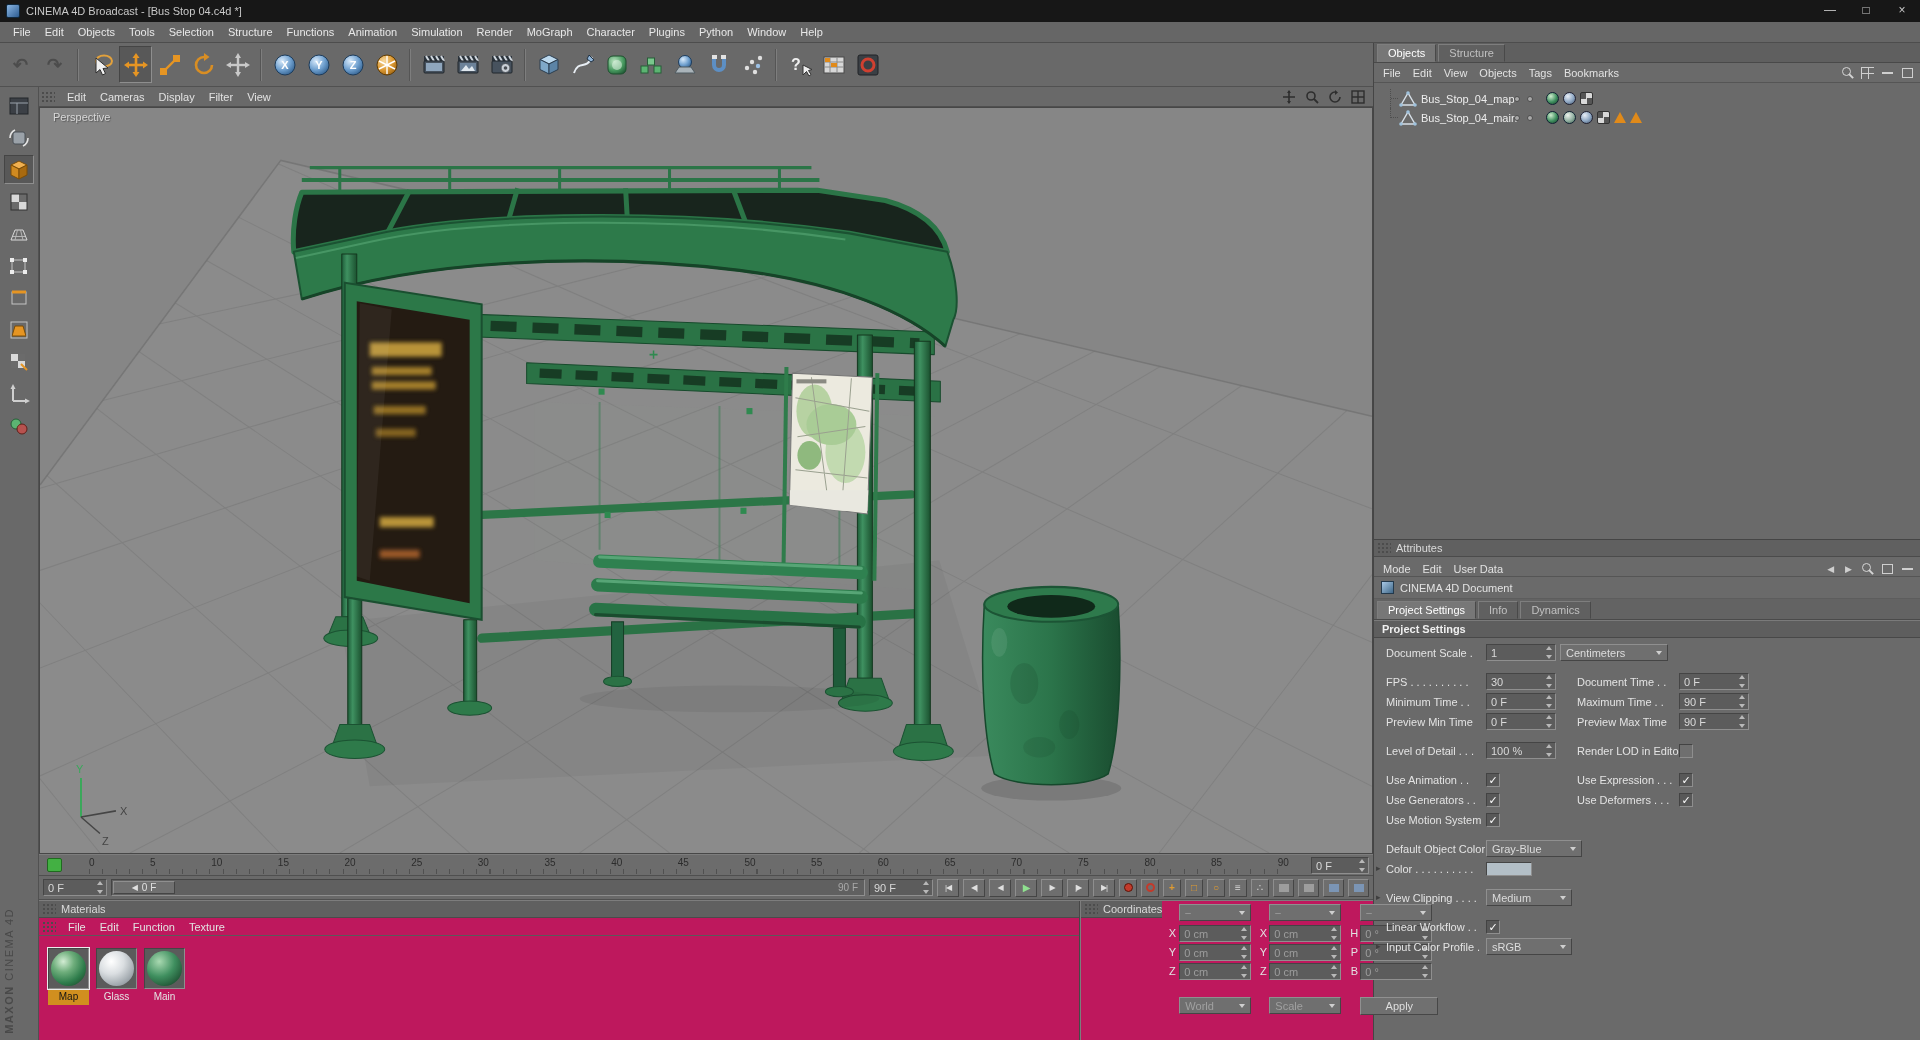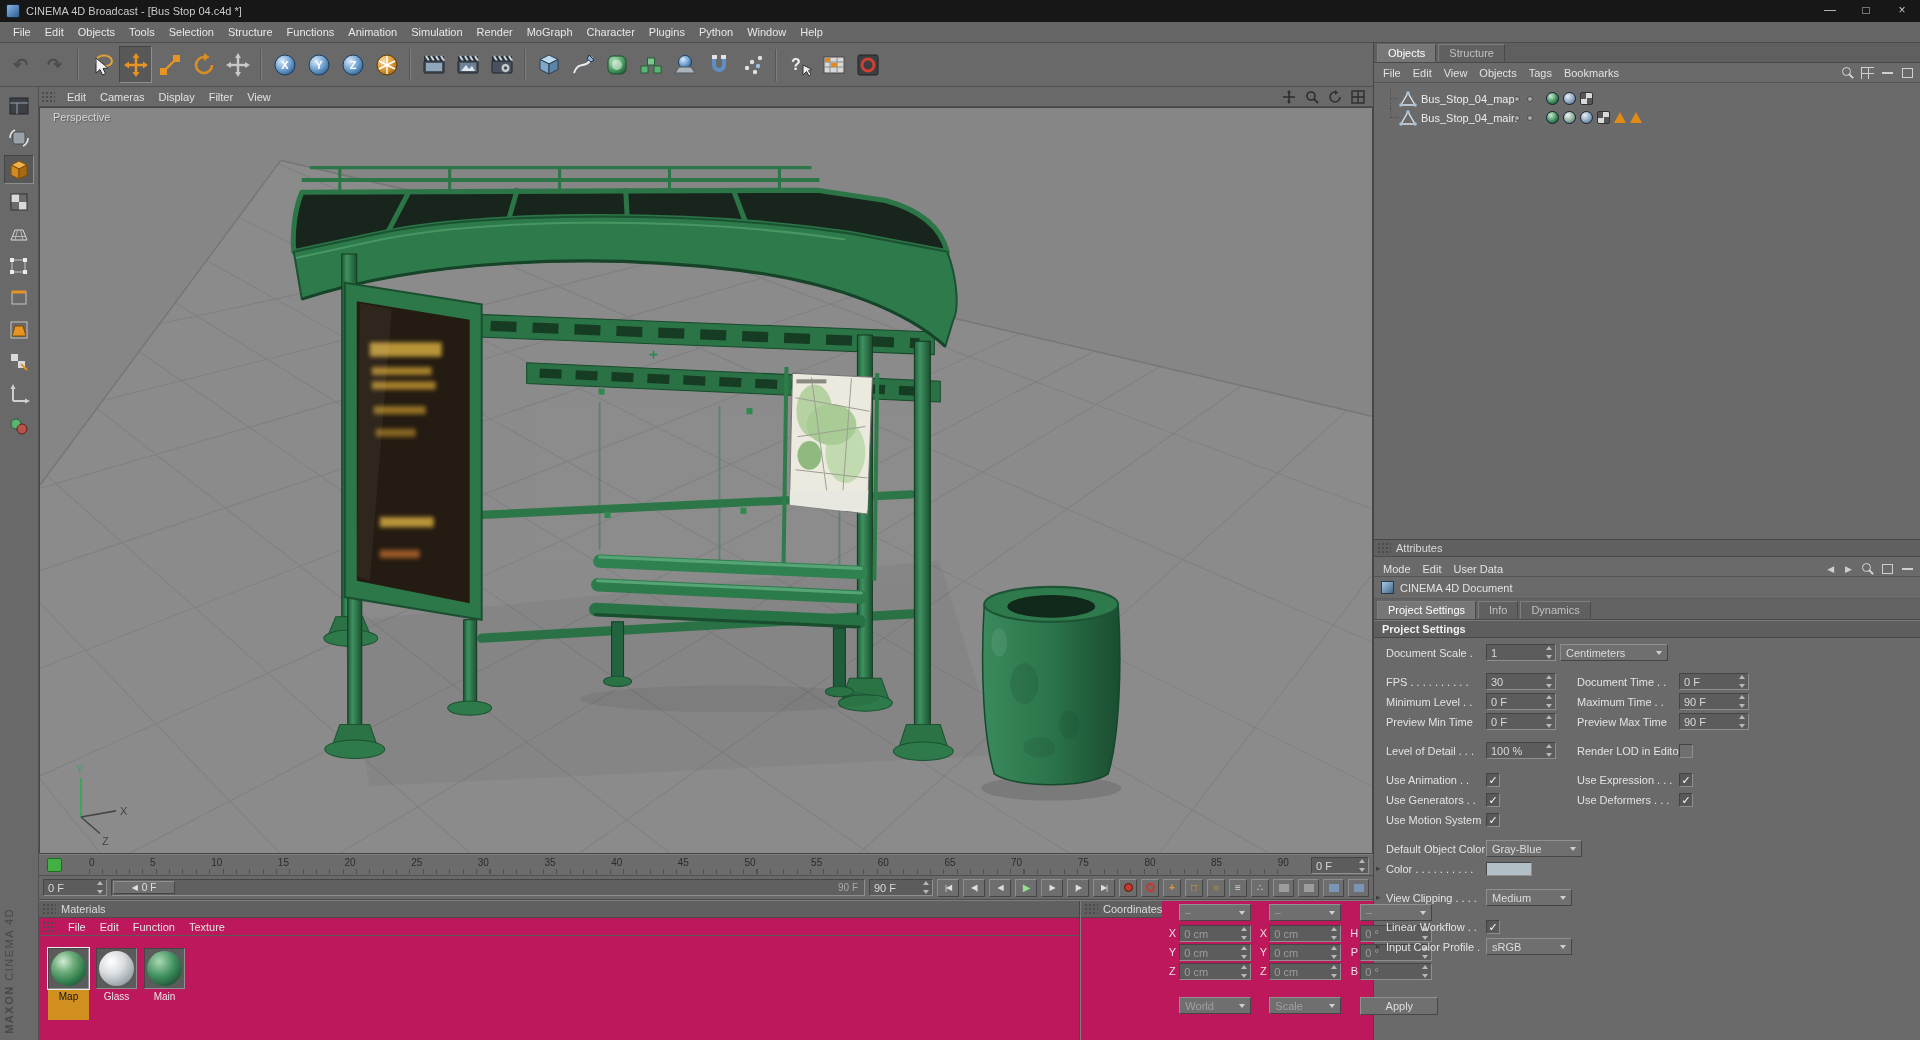--- a/index.html
+++ b/index.html
@@ -93,21 +93,21 @@
   .pmenu { height:18px; display:flex; align-items:center; border-bottom:1px solid #5a5a5a; padding-left:3px; flex:none; }
   .pmenu .mi { padding:1px 7px; }
   .mat-row { display:flex; gap:7px; padding:12px 0 0 9px; }
   .mat { width:41px; }
   .mat-thumb { width:41px; height:41px; border:1px solid; border-color:#454545 #8f8f8f #8f8f8f #454545; background:#5b5b5b; position:relative; }
   .mat.selected .mat-thumb { outline:1px solid #ececec; }
   .sphere { position:absolute; inset:2px; border-radius:50%; }
   .sphere.map  { background:radial-gradient(circle at 35% 30%, #d2ecd3 0%, #6fae7c 32%, #2e7c4b 64%, #16381f 100%); }
   .sphere.glass{ background:radial-gradient(circle at 35% 30%, #ffffff 0%, #dadee1 38%, #9aa2a8 76%, #6d7479 100%); }
   .sphere.main { background:radial-gradient(circle at 35% 30%, #a9d9b1 0%, #3f8f5f 46%, #1b4b2e 86%, #0f2d1c 100%); }
-  .mat-label { margin-top:1px; height:30px; font-size:10px; line-height:13px; text-align:center; color:#e4e4e4; }
+  .mat-label { margin-top:1px; height:15px; font-size:10px; line-height:13px; text-align:center; color:#e4e4e4; }
   .mat.selected .mat-label { background:#d18f1f; color:#151515; }
 
   .coords-body { position:relative; flex:1; font-size:11px; }
   .coords-body .pos { position:absolute; }
   .clabel { color:#e2e2e2; width:10px; text-align:center; top:3px; }
   .ch { height:15px; top:3px; width:72px; font-size:10px; color:#b5b5b5; }
   .dd { display:flex; align-items:center; height:17px; background:#6f6f6f; border:1px solid; border-color:#8f8f8f #454545 #454545 #8f8f8f; padding:0 5px; color:#dcdcdc; }
   .dd.dis { color:#a0a0a0; }
   .darr { margin-left:auto; border-left:3.5px solid transparent; border-right:3.5px solid transparent; border-top:4.5px solid #cfcfcf; }
   .apply-btn { height:18px; background:#707070; border:1px solid; border-color:#909090 #474747 #474747 #909090; color:#dedede; text-align:center; line-height:16px; }
@@ -1026,21 +1026,21 @@
                 <span class="fval">30</span>
                 <span class="spin"></span>
               </div>
             <span class="alabel lc2">Document Time . .</span>
             <div class="nfield fc2" style="width:70px">
                 <span class="fval">0 F</span>
                 <span class="spin"></span>
               </div>
           </div>
           <div class="arow">
-            <span class="alabel lc">Minimum Level . .</span>
+            <span class="alabel lc">Minimum Time . .</span>
             <div class="nfield fc" style="width:70px">
                 <span class="fval">0 F</span>
                 <span class="spin"></span>
               </div>
             <span class="alabel lc2">Maximum Time . .</span>
             <div class="nfield fc2" style="width:70px">
                 <span class="fval">90 F</span>
                 <span class="spin"></span>
               </div>
           </div>

